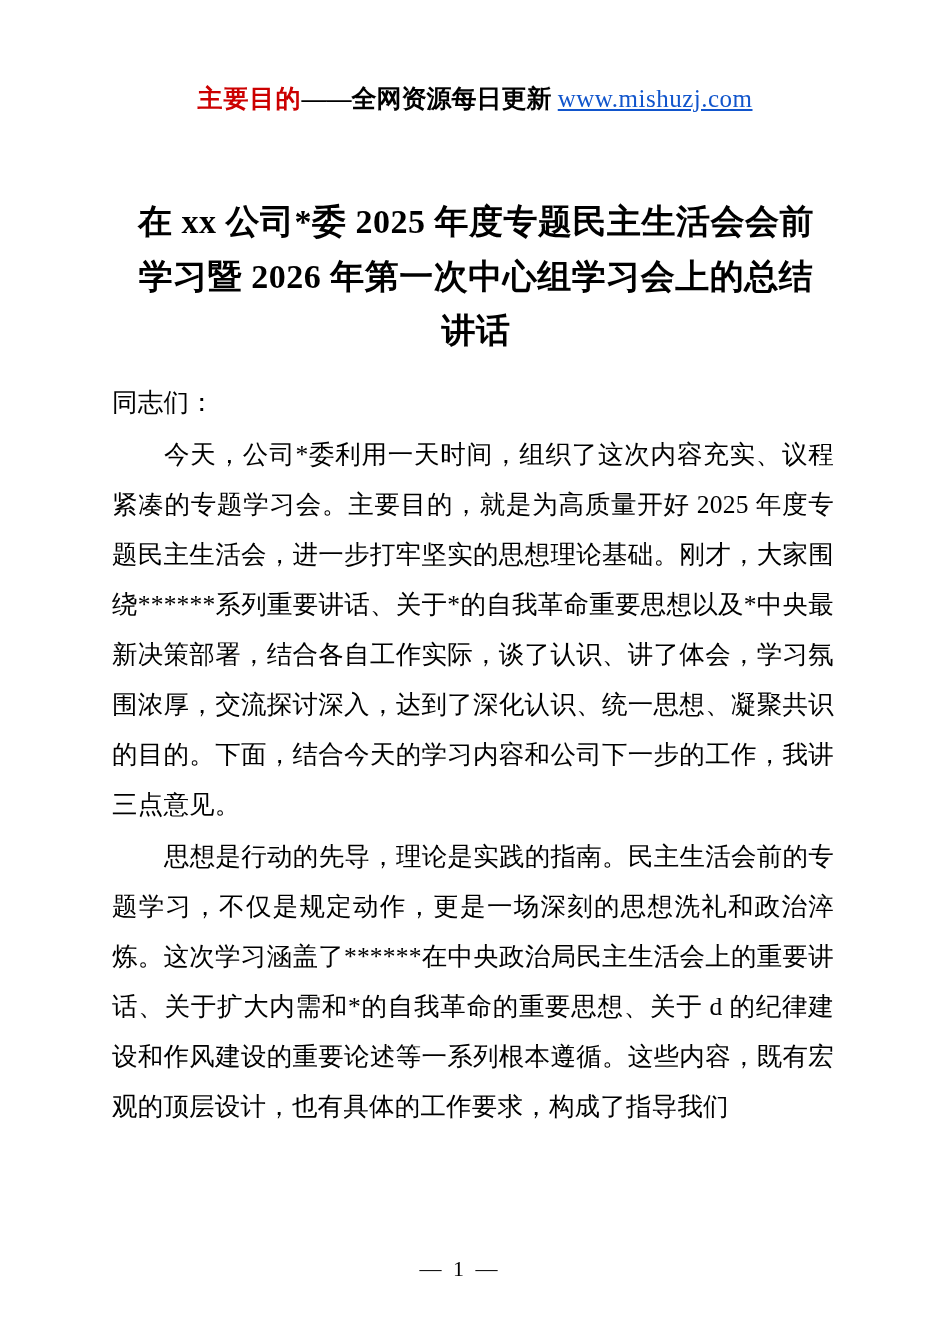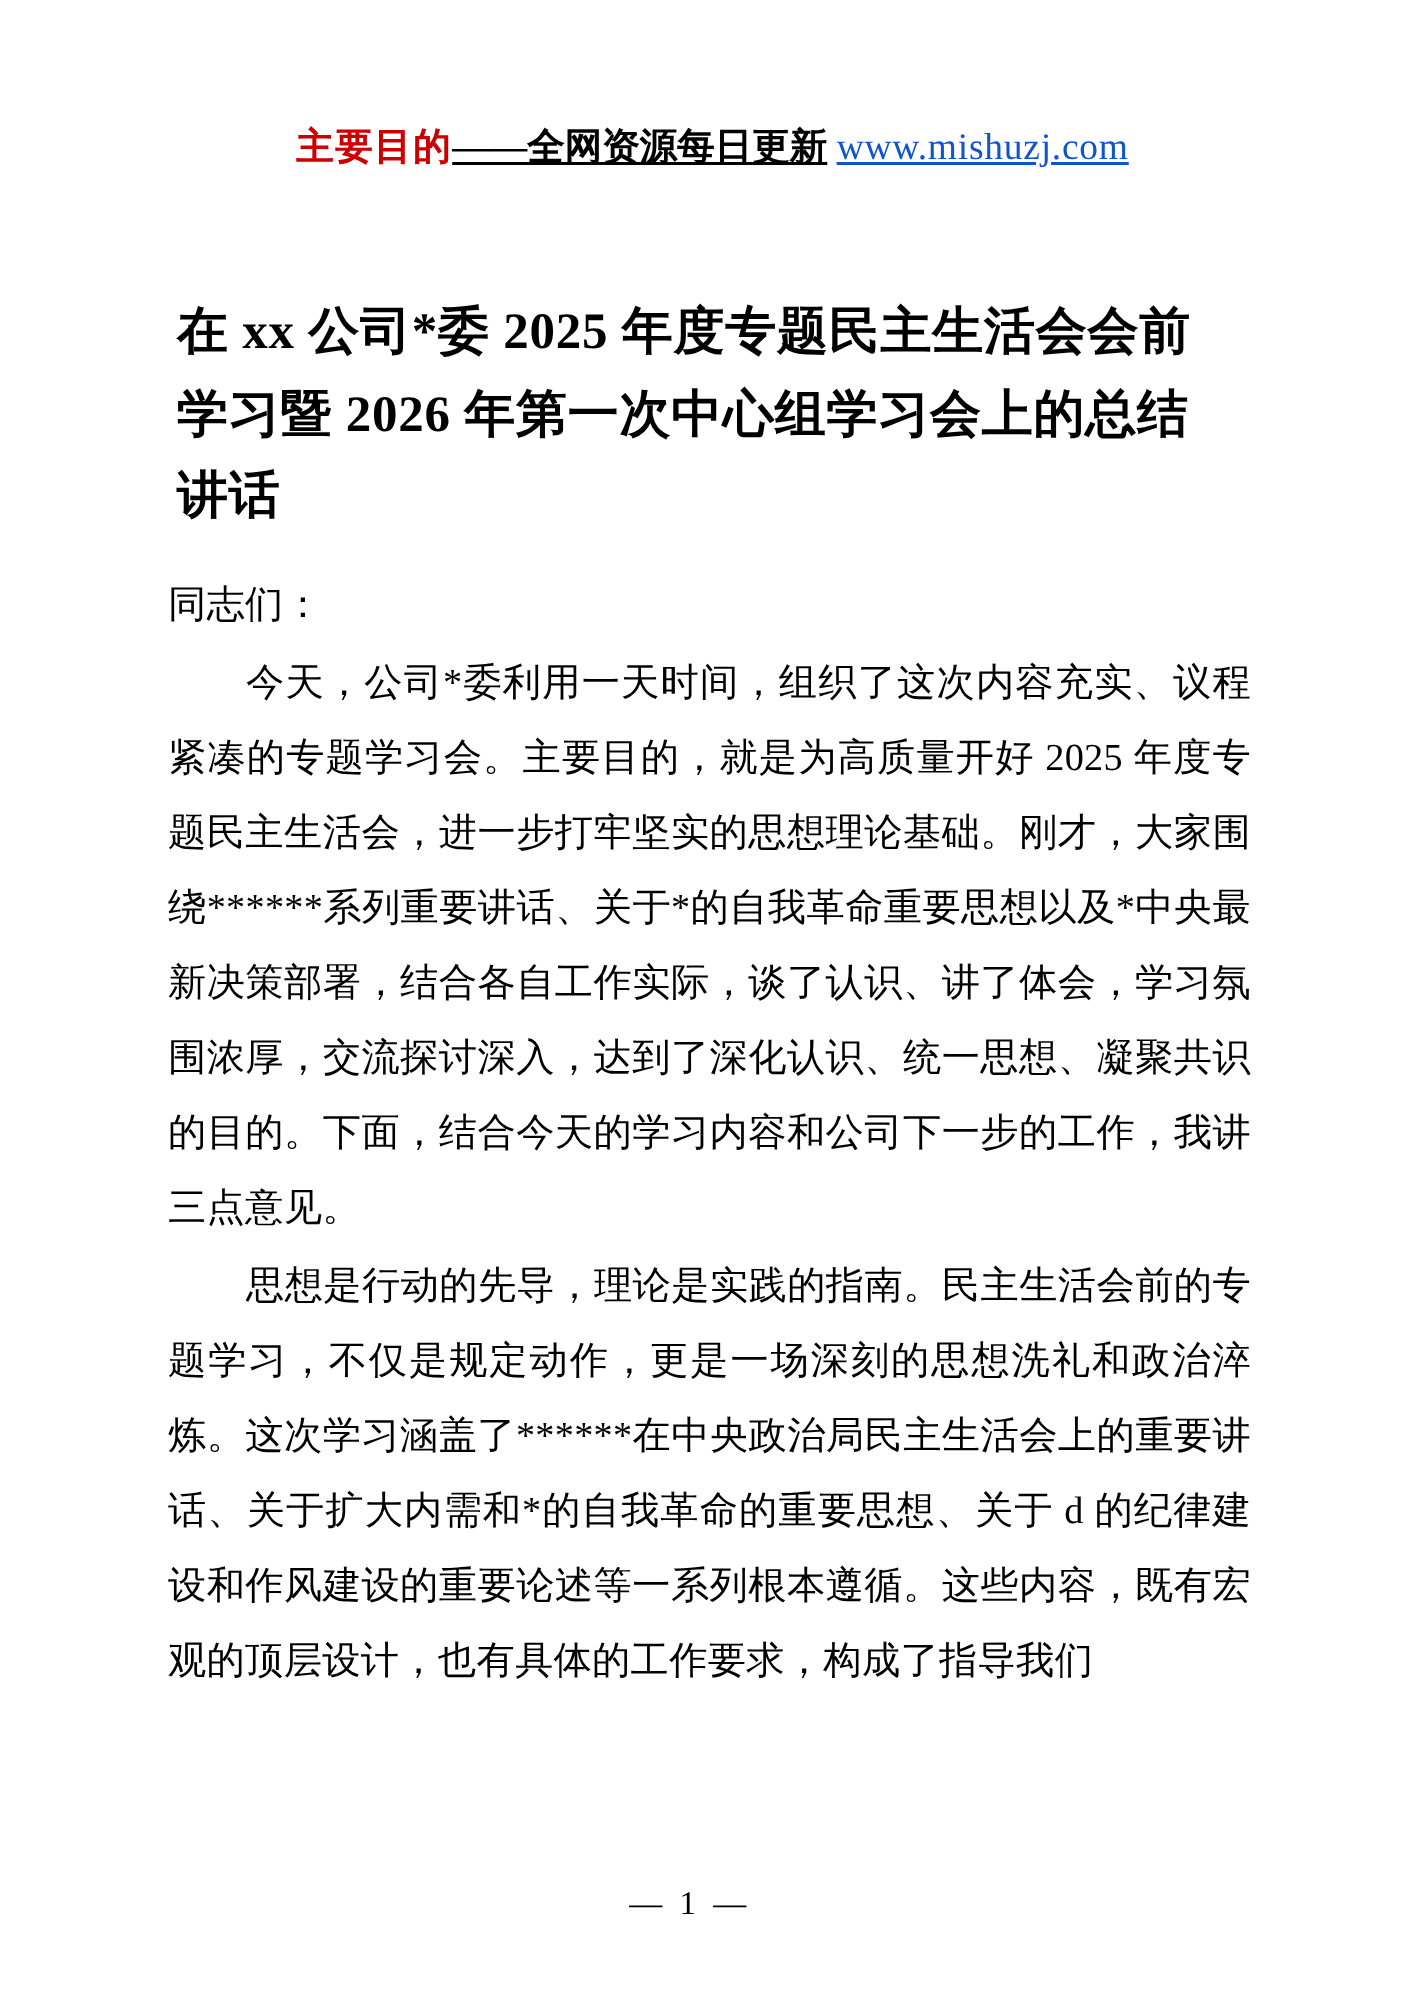--- a/index.html
+++ b/index.html
@@ -37,37 +37,36 @@
     font-family: "Liberation Serif", "DejaVu Serif", serif;
   }
   .banner .brand {
     color: #cc0000;
     font-weight: bold;
     letter-spacing: 1px;
   }
   .banner .tagline {
     color: #000000;
     font-weight: bold;
-    text-decoration: underline;
   }
   .banner .url {
     color: #1155cc;
     font-family: "Liberation Serif", "DejaVu Serif", serif;
     font-weight: normal;
     letter-spacing: 0.5px;
     text-decoration: underline;
   }
 
   
   .doc-title {
     position: absolute;
     top: 172px;
     left: 118px;
     width: 716px;
-    text-align: left;
+    text-align: center;
     font-size: 34px;
     line-height: 54px;
     font-weight: bold;
     letter-spacing: 0.5px;
     font-family: "Liberation Serif", "DejaVu Serif", serif;
   }
   .doc-title .emph {
     font-family: "DejaVu Sans", "Liberation Sans", sans-serif;
     font-weight: bold;
   }

